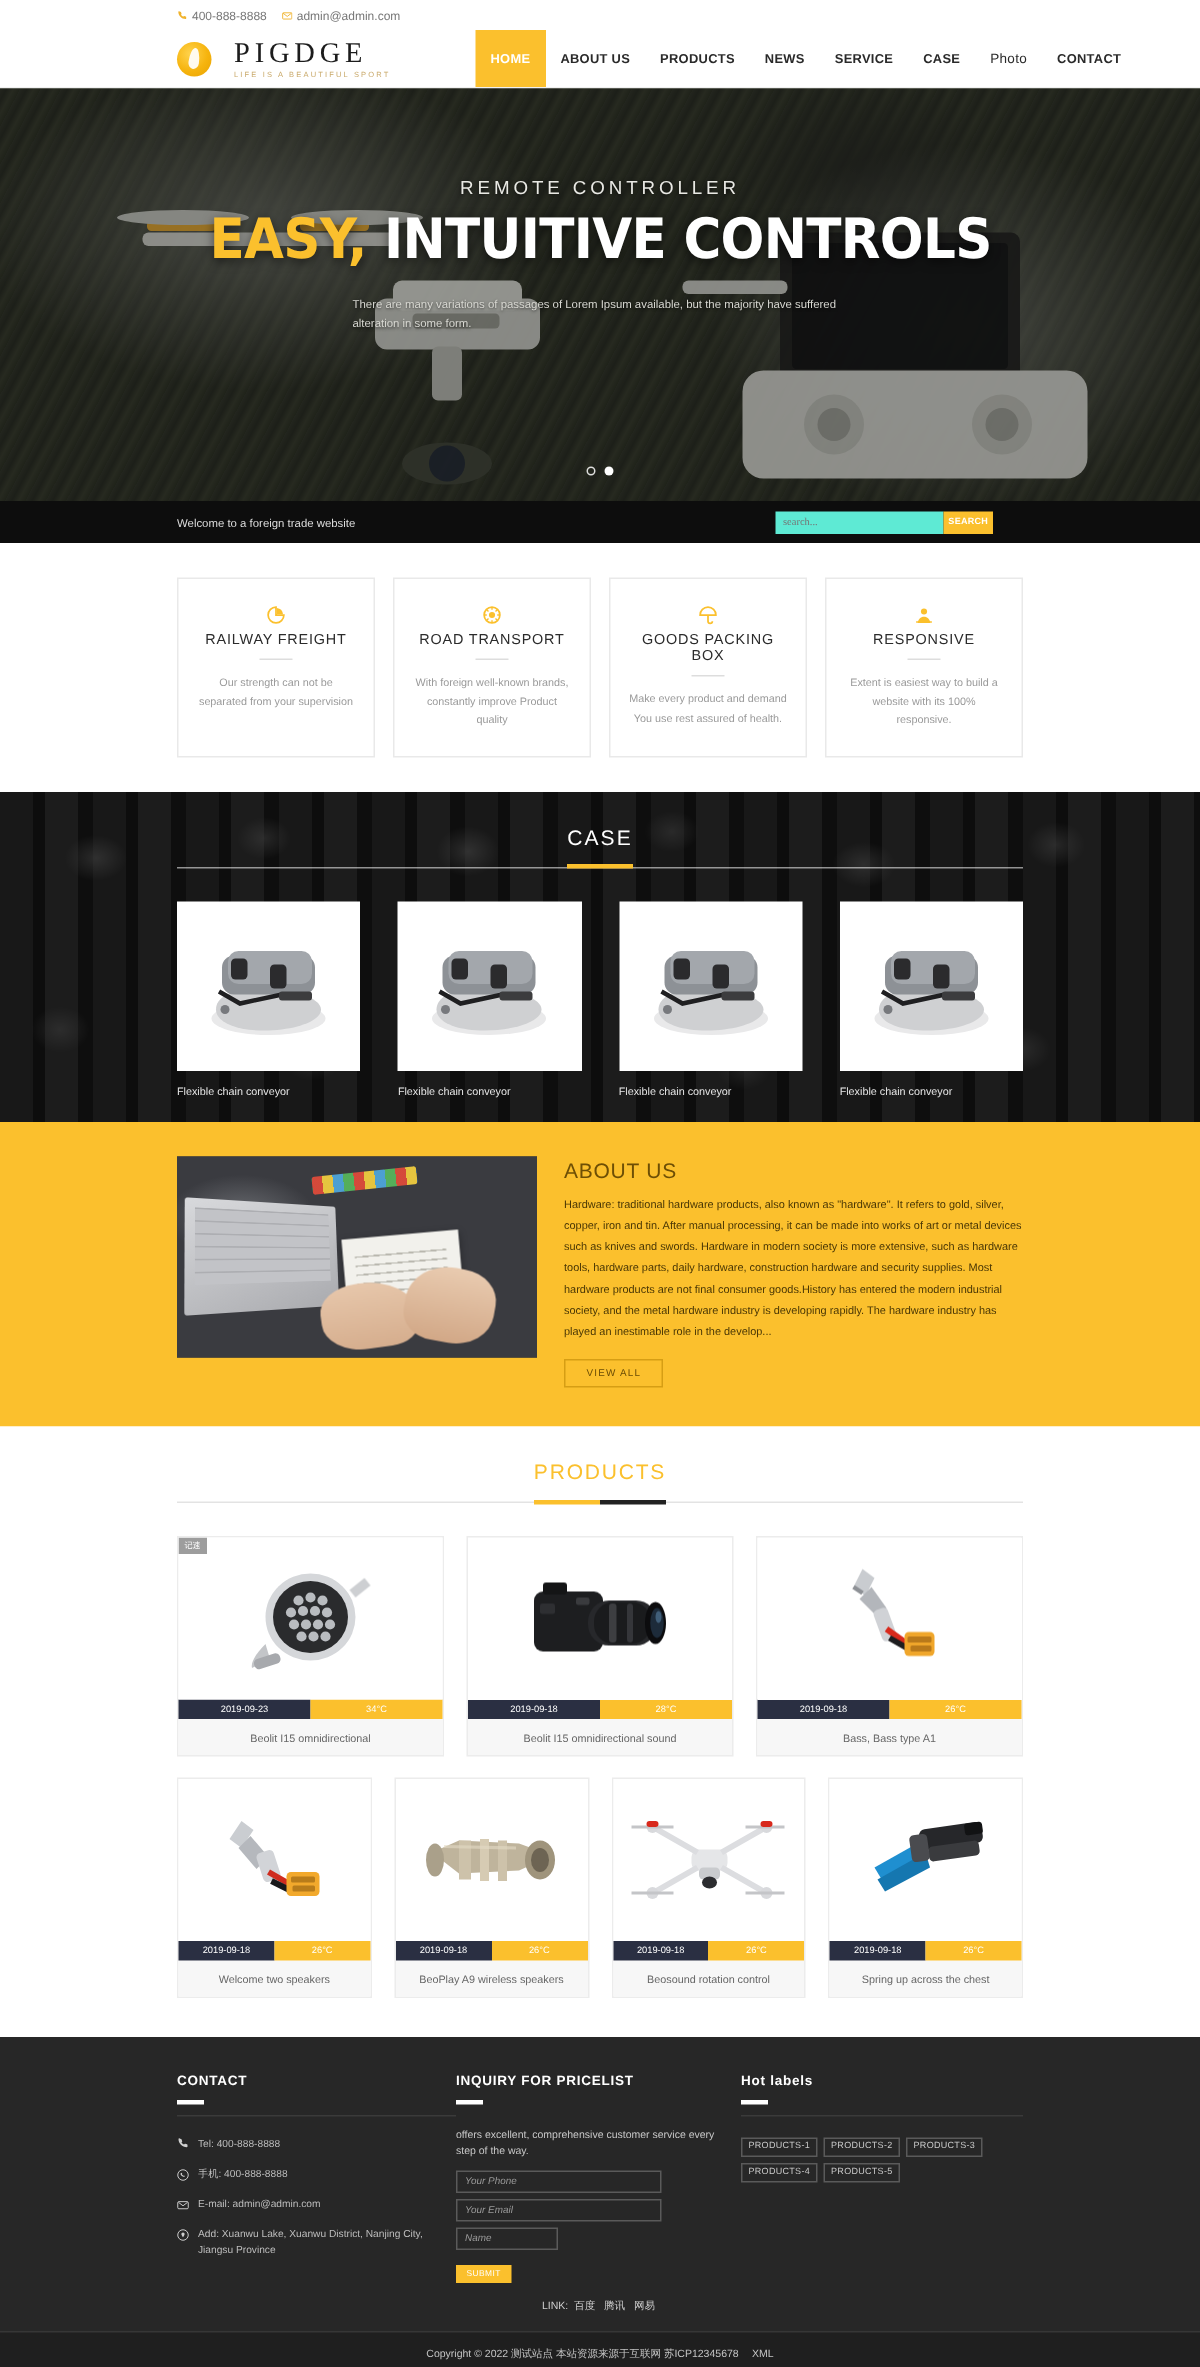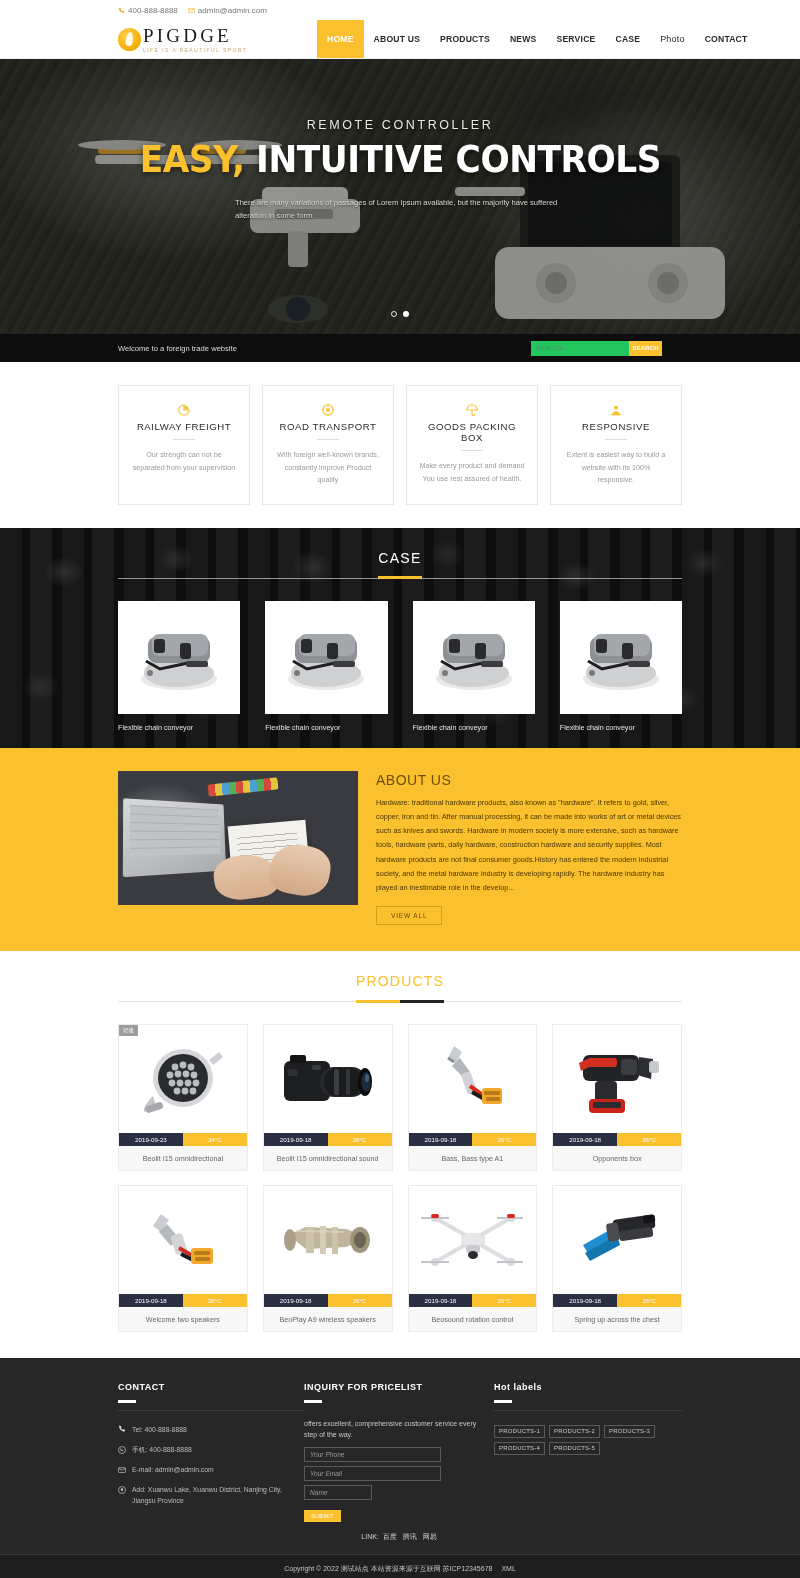--- a/index.html
+++ b/index.html
@@ -27,21 +27,21 @@
 
   
   .header {
     height: 39px;
     display: flex;
     align-items: stretch;
     background: #fff;
     border-bottom: 1px solid #f0f0f0;
   }
   .logo-wrap {
-    display: flex; align-items: center; gap: 2px;
+    display: flex; align-items: center; gap: 15px;
     padding-left: 118px; width: 305px;
   }
   .flame {
     width: 23px; height: 23px; border-radius: 50%;
     background: radial-gradient(circle at 38% 34%, #ffd34d 0%, #f6b40e 55%, #e8a200 100%);
     position: relative; flex: none;
   }
   .flame:after {
     content: ""; position: absolute; left: 8px; top: 4px;
     width: 7px; height: 14px;
@@ -119,24 +119,24 @@
 
   
   .strip {
     height: 28px; background: #0d0d0d;
     display: flex; align-items: center;
     padding: 0 138px 0 118px;
   }
   .strip .welcome { font-size: 7.6px; color: #ddd; flex: 1; }
   .search { display: flex; height: 15px; }
   .search input {
-    width: 98px; border: none; outline: none;
+    width: 112px; border: none; outline: none;
     font-size: 7px; color: #555; padding: 0 5px;
-    font-family: Liberation Mono, monospace;
-    background: #22c55e;
+    font-family: Liberation Serif, serif;
+    background: #5eead4;
   }
   .search button {
     width: 33px; border: none; cursor: pointer;
     background: #fbc02d; color: #fff;
     font-size: 6px; font-weight: bold; letter-spacing: .2px;
     font-family: "Liberation Sans", sans-serif;
   }
 
   
   .features {
@@ -688,40 +688,20 @@
             <path d="M24 20l6 4" stroke="#8e9196" stroke-width="3"></path>
           </svg>
         </div>
         <div class="pmeta">
           <span class="d">2019-09-18</span>
           <span class="t">26°C</span>
         </div>
         <div class="pname">Bass, Bass type A1</div>
       </div>
 
-      <div class="pcard">
-        <div class="pthumb">
-          <svg width="104" height="80" viewBox="0 0 104 80">
-            <rect x="18" y="16" width="56" height="26" rx="6" fill="#222326"></rect>
-            <rect x="22" y="19" width="30" height="9" rx="3" fill="#d12f21"></rect>
-            <rect x="56" y="20" width="16" height="16" rx="3" fill="#3b3c40"></rect>
-            <path d="M74 18l14 2-2 20-14-4z" fill="#2c2d30"></path>
-            <rect x="84" y="22" width="10" height="12" rx="3" fill="#c8cacd"></rect>
-            <rect x="30" y="42" width="22" height="24" rx="4" fill="#2a2b2e"></rect>
-            <rect x="24" y="60" width="36" height="14" rx="4" fill="#c9231a"></rect>
-            <rect x="28" y="63" width="28" height="6" rx="2" fill="#2b2c2f"></rect>
-            <path d="M14 24l8-4 2 8-8 4z" fill="#d12f21"></path>
-          </svg>
-        </div>
-        <div class="pmeta">
-          <span class="d">2019-09-18</span>
-          <span class="t">26°C</span>
-        </div>
-        <div class="pname">Opponents box</div>
-      </div>
     </div>
 
     <div class="prow second">
       <div class="pcard">
         <div class="pthumb">
           <svg width="96" height="80" viewBox="0 0 96 80">
             <path d="M26 14l8 6-8 12-8-6z" fill="#cacdd1"></path>
             <path d="M32 24l12 14-8 8-12-14z" fill="#b5b8bd"></path>
             <rect x="38" y="34" width="12" height="20" rx="3" fill="#d2d4d8" transform="rotate(-18 44 44)"></rect>
             <path d="M44 48l14 8" stroke="#cf2c1f" stroke-width="4"></path>

